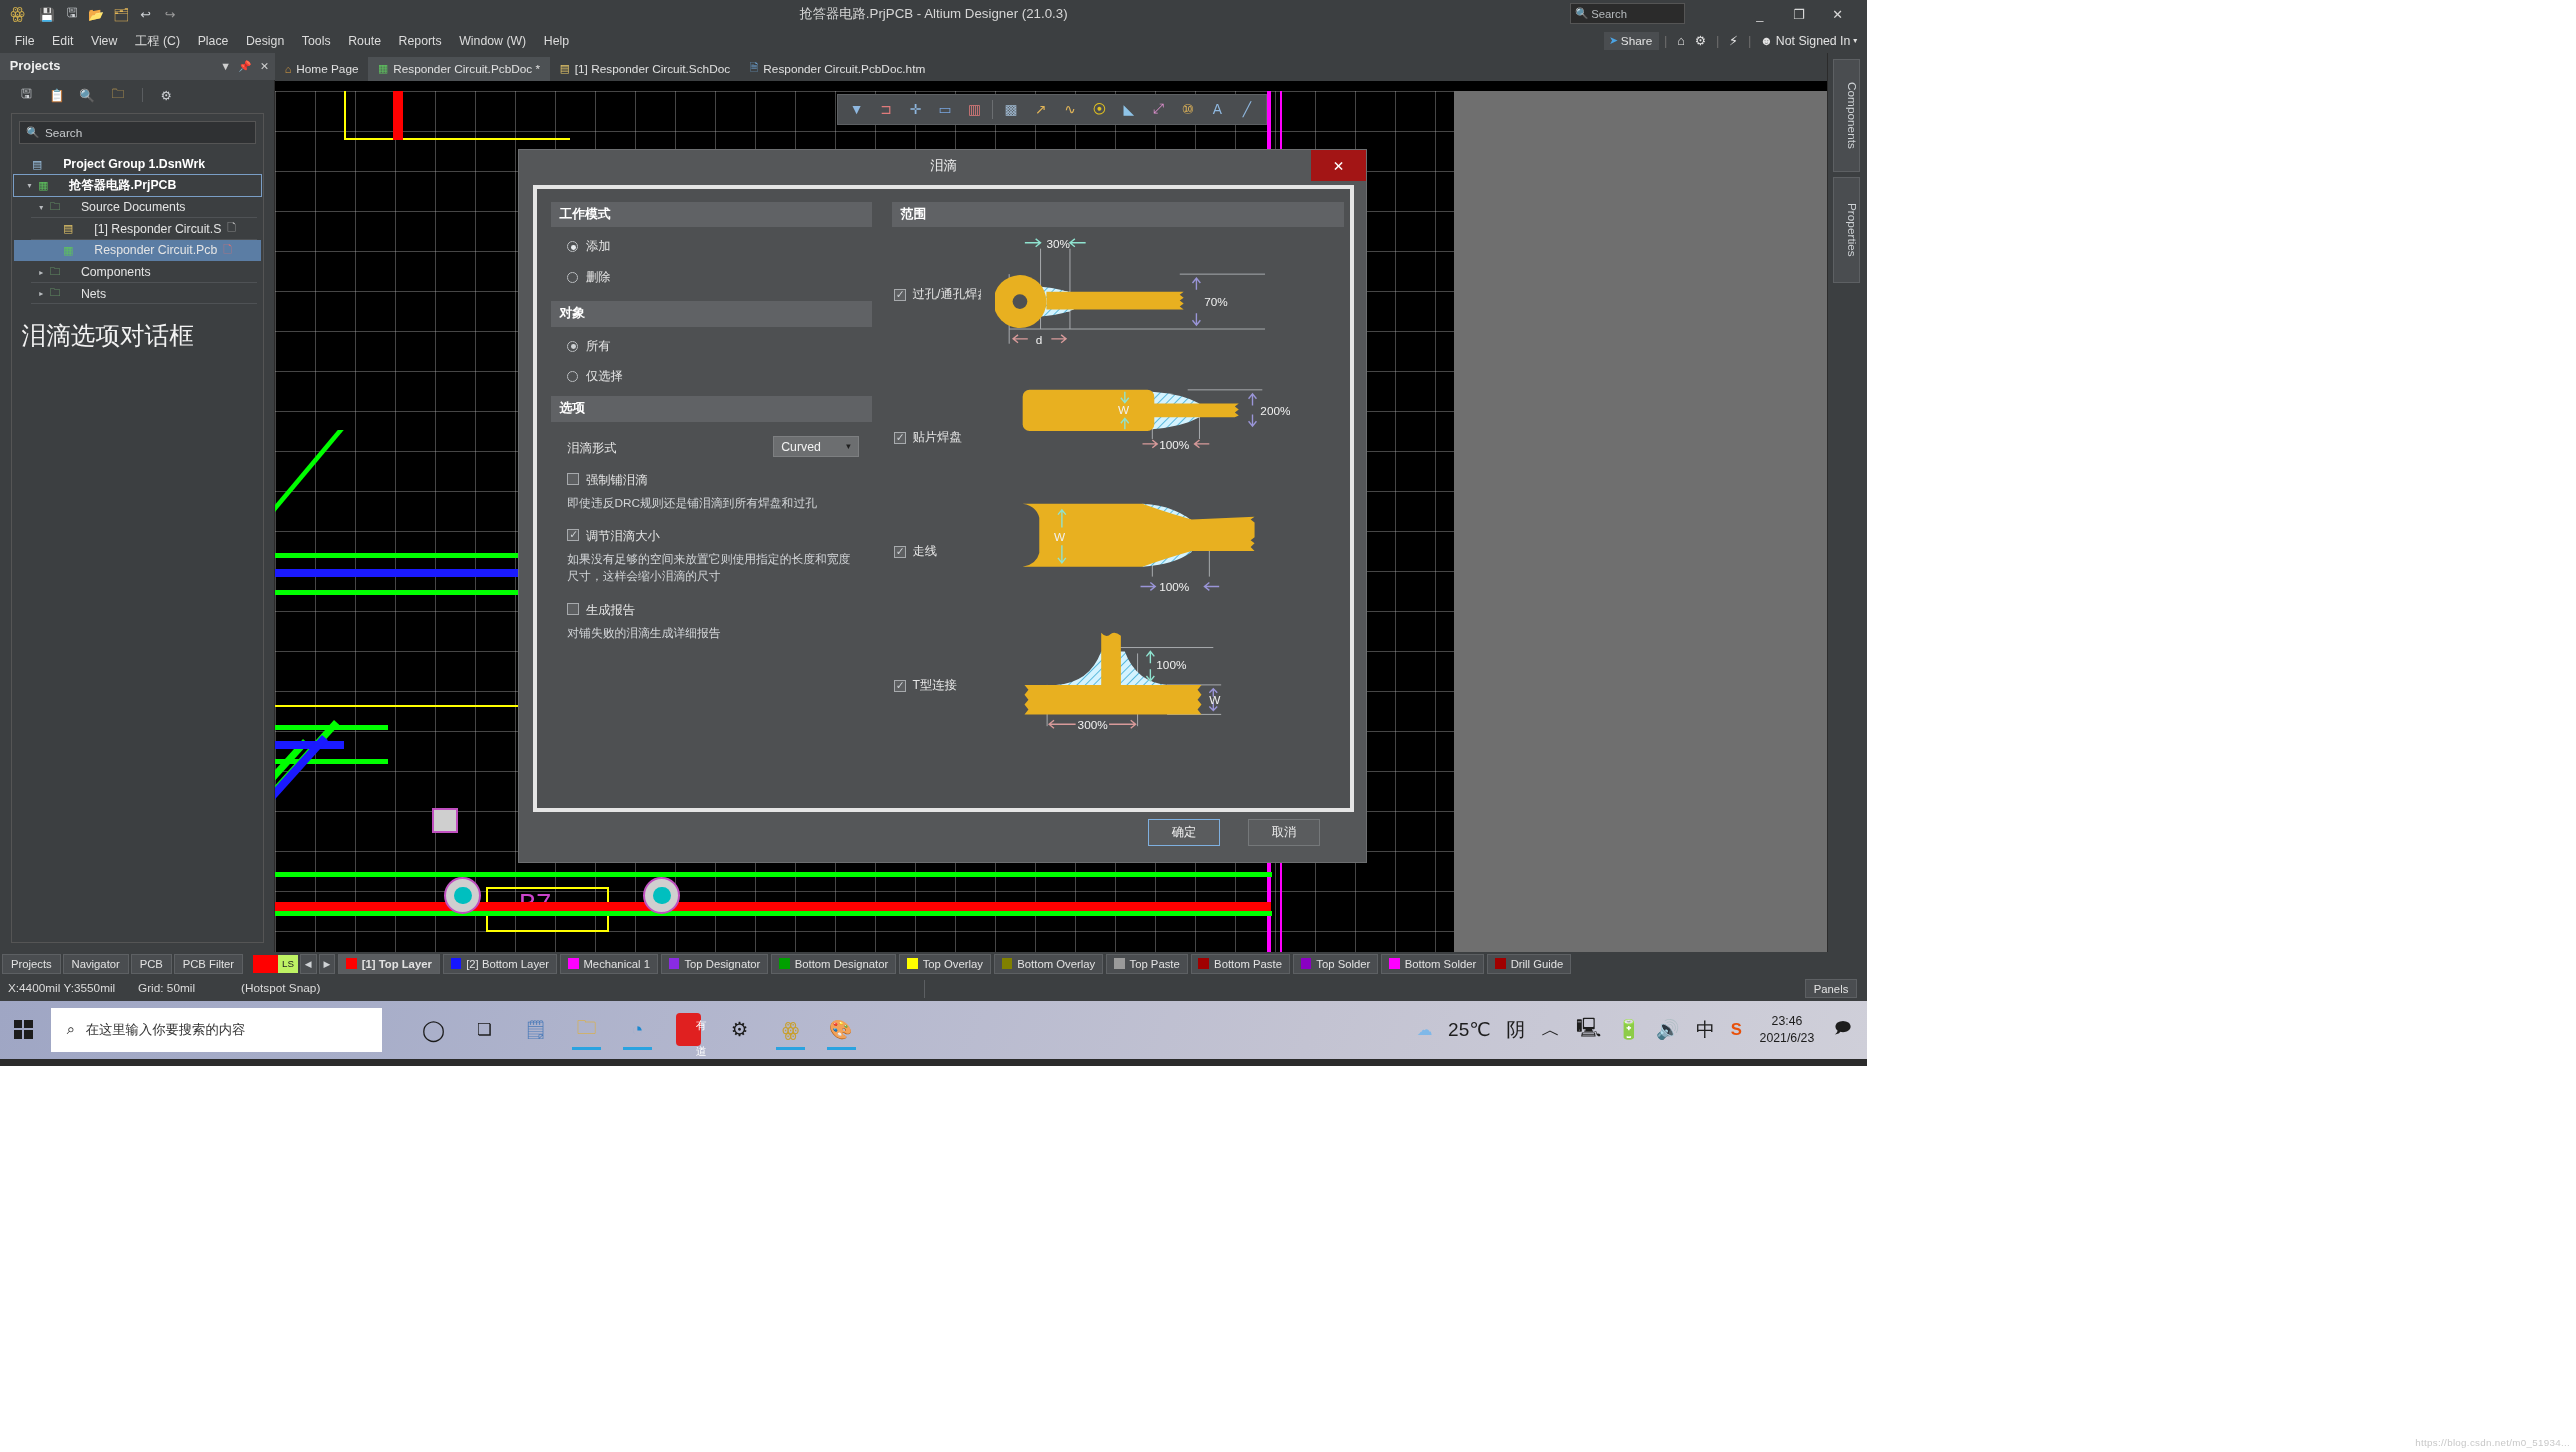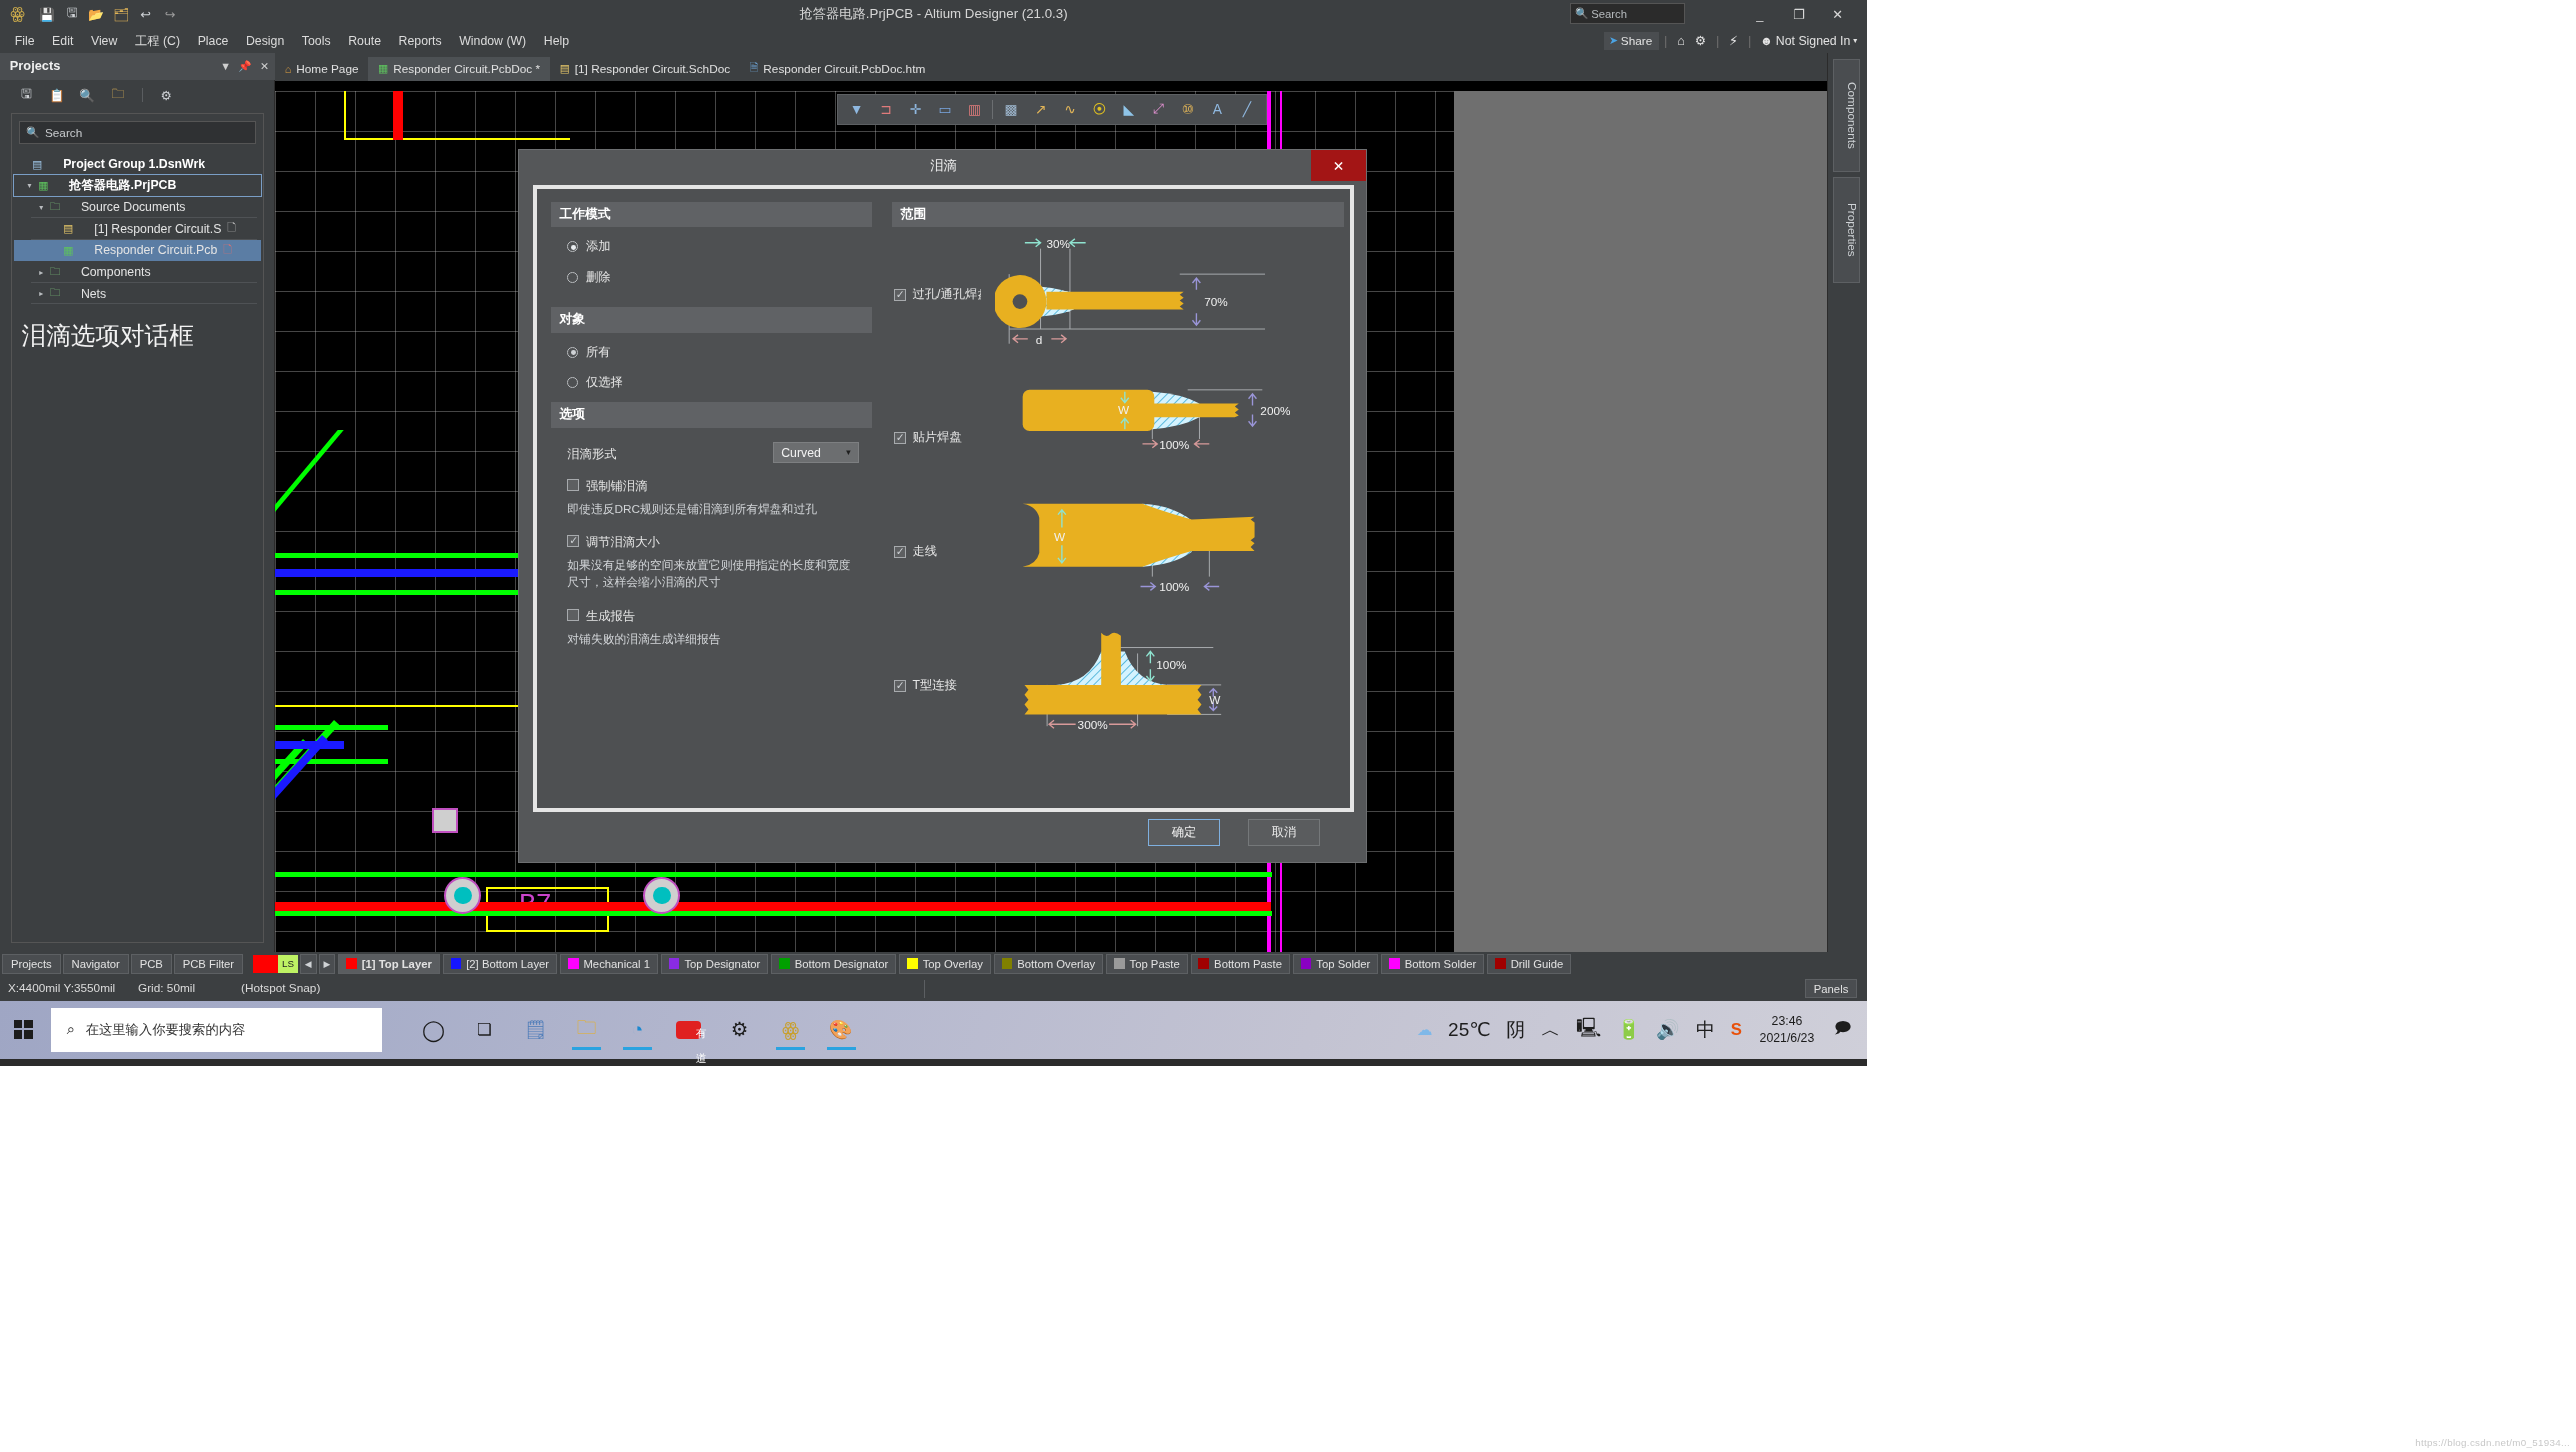--- a/index.html
+++ b/index.html
@@ -395,21 +395,21 @@
 
         <div class="radio-row">
           <span class="radio on"></span>
           <span class="rlbl">添加</span>
         </div>
         <div class="radio-row">
           <span class="radio"></span>
           <span class="rlbl">删除</span>
         </div>
 
-        <div class="grpbar" style="margin-top:19px">对象</div>
+        <div class="grpbar" style="margin-top:13px">对象</div>
 
         <div class="radio-row">
           <span class="radio on dim"></span>
           <span class="rlbl">所有</span>
         </div>
         <div class="radio-row">
           <span class="radio"></span>
           <span class="rlbl">仅选择</span>
         </div>
 
@@ -661,21 +661,21 @@
       <span class="mg">⌕</span>
       <span class="ph">在这里输入你要搜索的内容</span>
     </div>
     <div class="tb-apps">
       <div class="app" style="font-size:20.6px;color:#1a1a1a">◯</div>
       <div class="app" style="font-size:16.7px;color:#1a1a1a">❏</div>
       <div class="app" style="font-size:18.7px;color:#4a7ab8">🗒</div>
       <div class="app" style="font-size:19.6px;color:#e8b020">🗀<span class="und"></span></div>
       <div class="app" style="font-size:19.6px;color:#1b88d0">◔<span class="und"></span></div>
       <div class="app">
-          <span style="display:block;width:25.5px;height:18px;background:#e02020;color:#fff;font-size:10.8px;line-height:25.5px;text-align:center;border-radius:3.9px;padding-left:20px;">有道</span>
+          <span style="display:block;width:25.5px;height:33px;background:#e02020;color:#fff;font-size:10.8px;line-height:25.5px;text-align:center;border-radius:3.9px;padding-left:20px;">有道</span>
         </div>
       <div class="app" style="font-size:19.6px;color:#1a1a1a">⚙</div>
       <div class="app" style="font-size:19.6px;color:#c8a030">ꙮ<span class="und"></span></div>
       <div class="app" style="font-size:18.7px;color:#3a7ab8">🎨<span class="und"></span></div>
     </div>
     <div class="tray">
       <span class="ti" style="color:#7fb8e8;font-size:15.7px">☁</span>
       <span class="ti">25℃</span>
       <span class="ti">阴</span>
       <span class="ti">︿</span>

